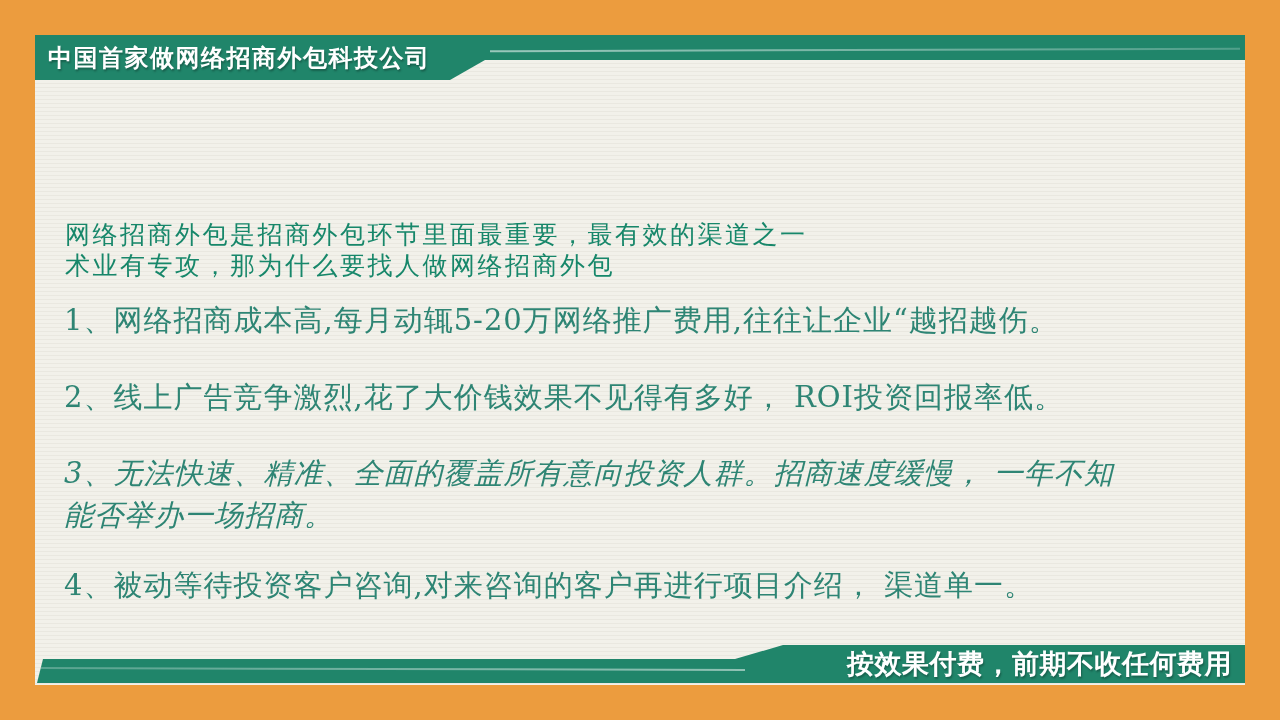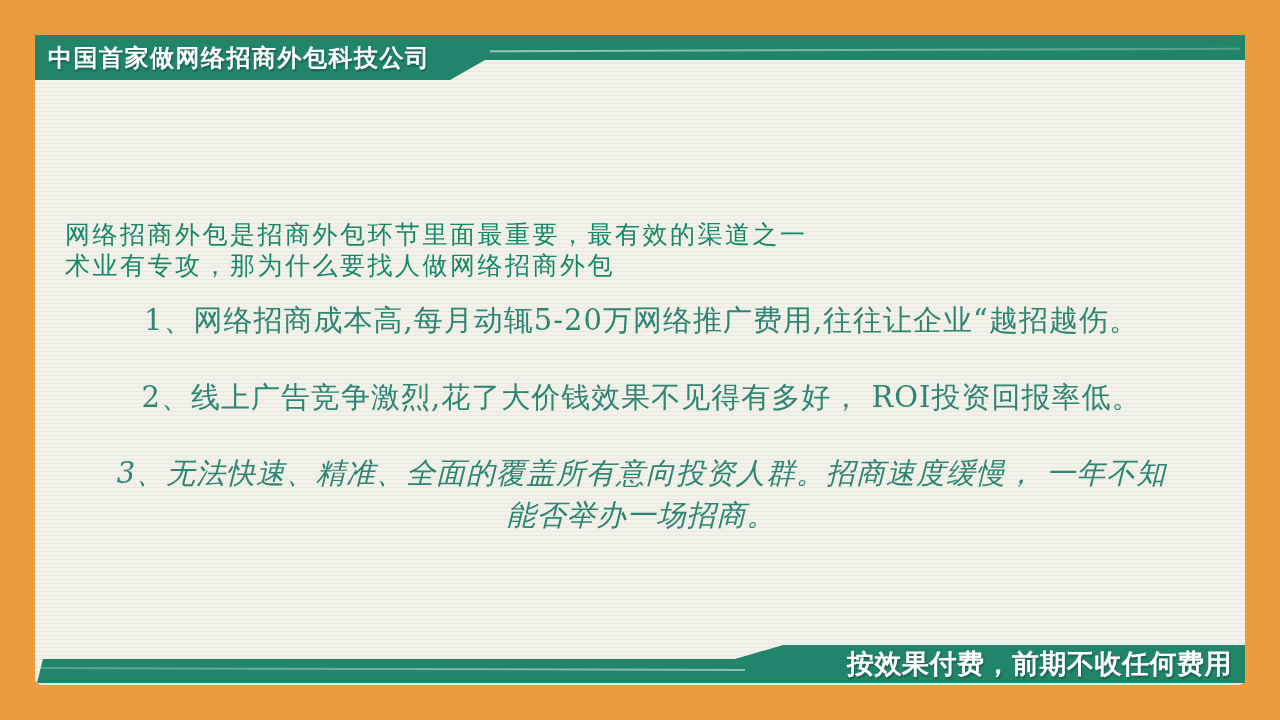--- a/index.html
+++ b/index.html
@@ -18,21 +18,20 @@
     position: absolute;
     left: 35px;
     top: 35px;
     width: 1210px;
     height: 650px;
     background-color: #F2F1EA;    
     background-image:
       repeating-linear-gradient(180deg,
         rgba(195,192,178,0.18) 0px, rgba(195,192,178,0.18) 1px,
         rgba(255,255,255,0.0) 1px, rgba(255,255,255,0.0) 4px);
-    border-radius: 7px;
   }
 
   
   .header-bar {
     position: absolute;
     top: 0; left: 0;
     width: 1210px;
     height: 45px;
     background: #20856A;          
     clip-path: polygon(0 0, 100% 0, 100% 25px, 450px 25px, 415px 45px, 0 45px);
@@ -83,21 +82,20 @@
   .point {
     position: absolute;
     left: 29px;
     width: 1155px;
     color: #2E8574;               
     font-family: "DejaVu Serif", "Liberation Serif", serif;
     font-size: 29px;
     line-height: 42px;
     letter-spacing: 1px;
     white-space: pre-line;
-    text-align: center;
   }
   .point-1 { top: 264px; }
   .point-2 { top: 341px; }
   .point-3 { top: 417px; font-style: italic; }
   .point-4 { top: 529px; }
 
   
   .footer-bar {
     position: absolute;
     left: 0; top: 610px;
@@ -140,20 +138,21 @@
 
     <div class="slide-subtitle">
       <div class="sub-line">网络招商外包是招商外包环节里面最重要，最有效的渠道之一</div>
       <div class="sub-line">术业有专攻，那为什么要找人做网络招商外包</div>
     </div>
 
     <div class="point point-1">1、网络招商成本高,每月动辄5-20万网络推广费用,往往让企业“越招越伤。</div>
     <div class="point point-2">2、线上广告竞争激烈,花了大价钱效果不见得有多好， ROI投资回报率低。</div>
     <div class="point point-3">3、无法快速、精准、全面的覆盖所有意向投资人群。招商速度缓慢， 一年不知
 能否举办一场招商。</div>
+    <div class="point point-4">4、被动等待投资客户咨询,对来咨询的客户再进行项目介绍， 渠道单一。</div>
 
     <div class="footer-bar">
       <div class="footer-line"></div>
       <div class="footer-label">按效果付费，前期不收任何费用</div>
     </div>
 
   </div>
 </div>
 
 </body></html>

